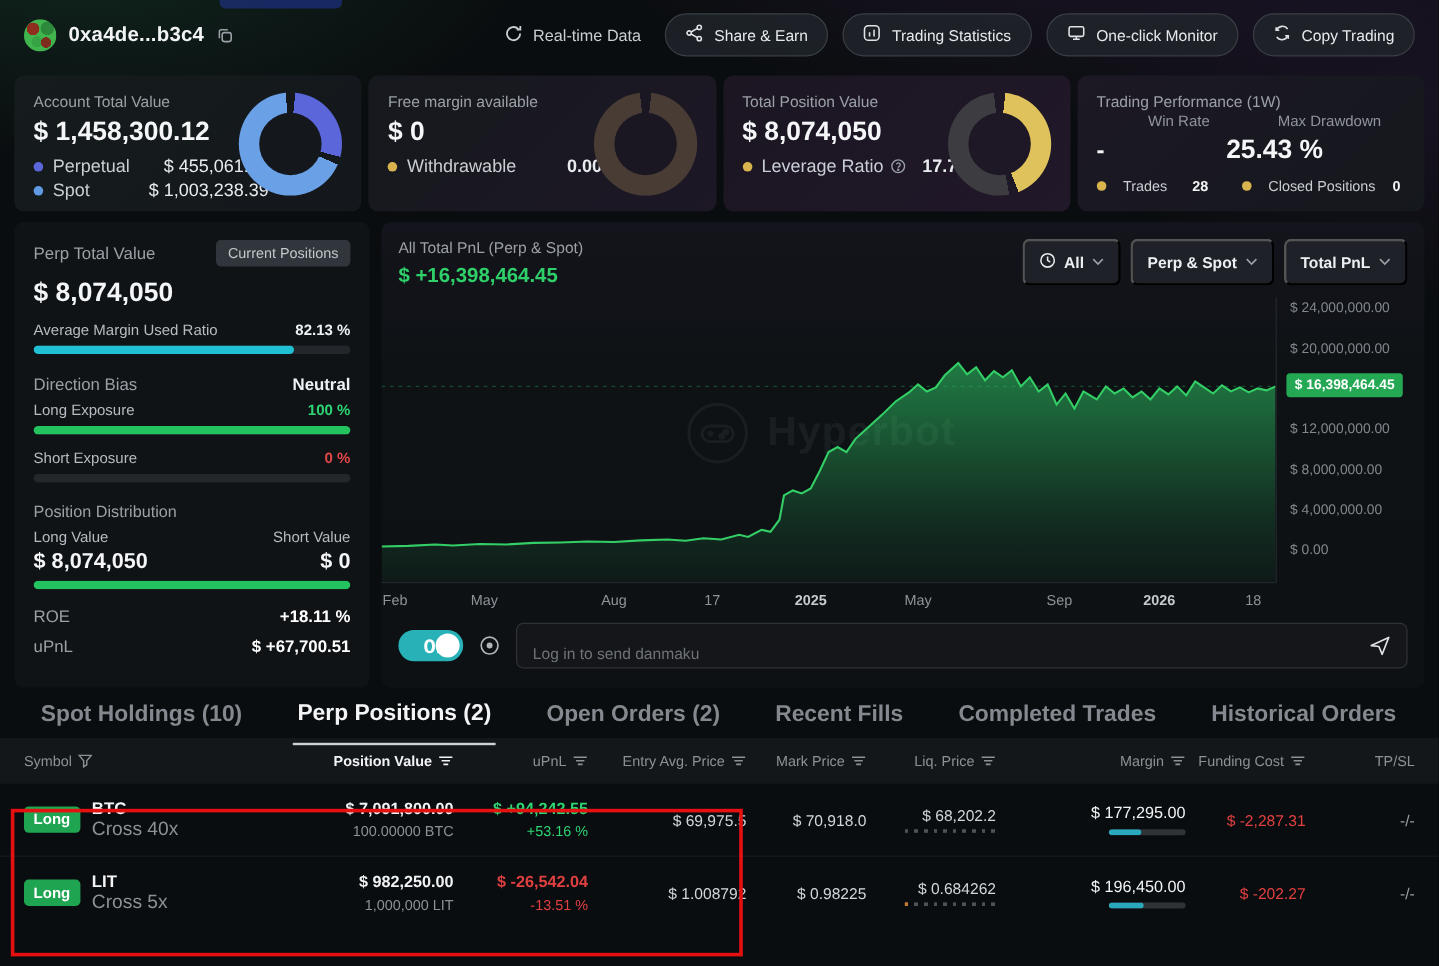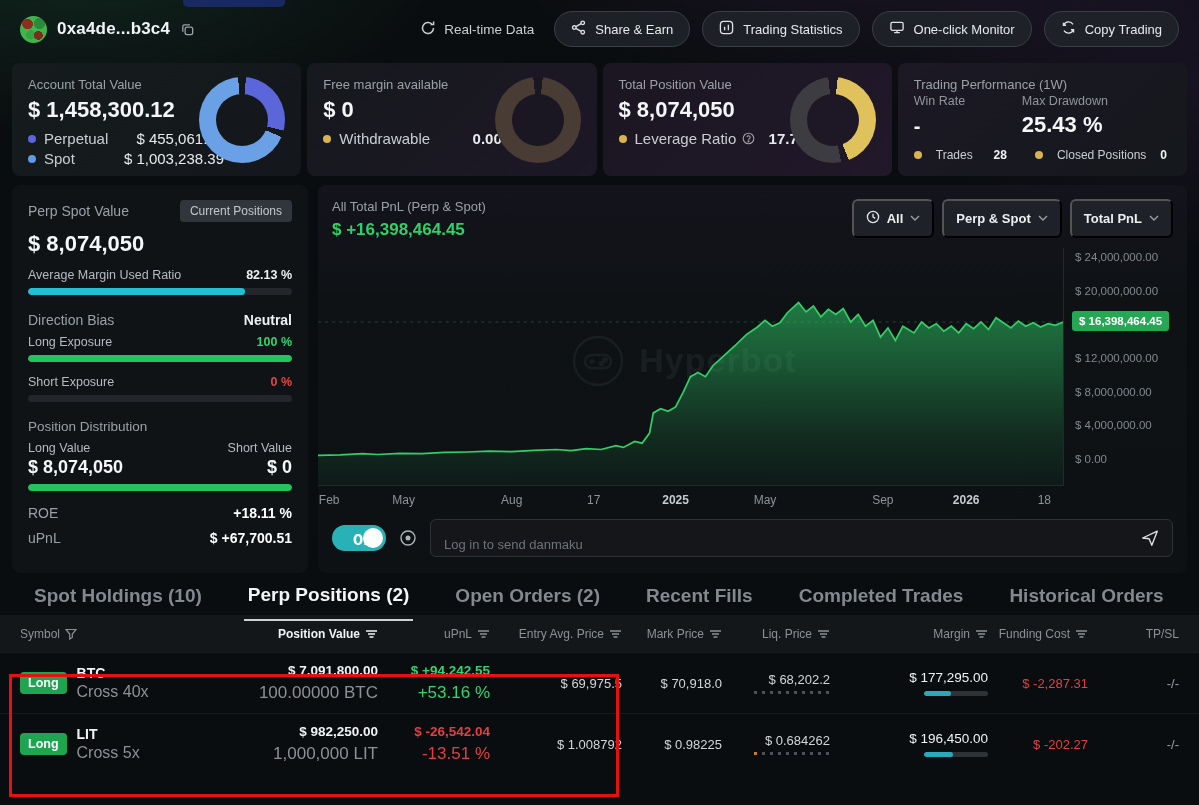--- a/index.html
+++ b/index.html
@@ -45,21 +45,21 @@
   .legend-row .amt { margin-left:auto; color:#e8ebee; }
   .dot { width:8px; height:8px; border-radius:50%; margin-right:8px; flex:none; }
   .dot-indigo { background:#5a66da; } .dot-blue { background:#5f9ae2; } .dot-gold { background:#d9b44e; }
   .donut { position:absolute; right:16px; top:50%; transform:translateY(-50%); width:86px; height:86px; border-radius:50%; }
   .donut::after { content:''; position:absolute; inset:17px; border-radius:50%; background:var(--hole); }
   .donut-1 { --hole:#14181d; background:conic-gradient(#14181d 0 1.5%, #5a66da 1.5% 29%, #14181d 29% 31.5%, #6aa0e6 31.5% 98.5%, #14181d 98.5%); }
   .donut-2 { --hole:#1b1722; background:conic-gradient(#1b1722 0 1.8%, #483c35 1.8% 98.2%, #1b1722 98.2%); }
   .donut-3 { --hole:#1e1826; background:conic-gradient(#1e1826 0 1.8%, #e0c25d 1.8% 44%, #1e1826 44% 47%, #3d3c41 47% 98.2%, #1e1826 98.2%); }
   .perf-cols { display:flex; margin-top:2px; }
   .perf-col-l { width:42%; } .perf-col-r { flex:1; }
-  .perf-label { font-size:12.5px; color:#8f959b; }
+  .perf-label { font-size:12.5px; color:#8f959b;margin-left:43px; }
   .perf-dash { font-size:20px; font-weight:bold; color:#f4f6f8; margin-top:7px; }
   .perf-big { font-size:22px; font-weight:bold; color:#f4f6f8; margin-top:4px; }
   .perf-legend { display:flex; align-items:center; font-size:12px; color:#c9ced3; margin-top:10px; gap:6px; }
   .perf-legend .num { font-weight:bold; color:#f1f3f5; margin-right:22px; }
 
   
   .main-row { margin:9px 12px 0; display:flex; gap:10px; height:388px; }
 
   .perp-panel { width:296px; flex:none; background:#0f1316; border-radius:8px; padding:15px 16px; }
   .pp-head { display:flex; align-items:center; justify-content:space-between; }
@@ -113,21 +113,21 @@
 
   
   .tgrid { display:grid; grid-template-columns:142px 216px 112px 132px 100px 108px 158px 100px 1fr; align-items:center; padding:0 20px; }
   .thead { height:37px; background:#14171a; color:#8b9196; font-size:12px; }
   .th { display:flex; align-items:center; gap:5px; justify-content:flex-end; }
   .th.first { justify-content:flex-start; }
   .th.sorted { color:#f1f3f5; font-weight:bold; }
   .trow { height:61px; border-top:1px solid #17191c; }
   .cell { text-align:right; font-size:13px; color:#d2d6da; }
   .cell .main { font-size:13.5px; font-weight:bold; color:#f0f2f4; }
-  .cell .sub { font-size:17px; color:#8b9196; margin-top:5px; }
+  .cell .sub { font-size:12px; color:#8b9196; margin-top:5px; }
   .cell.pos .main, .cell.pos .sub { color:#2ed573; }
   .cell.neg .main, .cell.neg .sub { color:#e04040; }
   .cell.red { color:#e04040; }
   .cell.dim { color:#9aa0a6; }
   .sym-cell { display:flex; align-items:center; gap:10px; }
   .side-badge { background:#1fa551; color:#fff; font-size:12.5px; font-weight:bold; padding:4px 8px; border-radius:4px; }
   .sym-name { font-size:14px; font-weight:bold; color:#f2f4f6; }
   .sym-mode { font-size:16px; color:#8b9196; margin-top:2px; }
   .dotted-u { height:3px; margin-top:4px; margin-left:auto; width:76px;
     background:repeating-linear-gradient(90deg,#4c5258 0 3px, transparent 3px 8px); }
@@ -270,21 +270,21 @@
         <span>Closed Positions</span>
         <span class="num" style="margin:0 4px 0 8px">0</span>
       </div>
     </div>
   </div>
 
   <div class="main-row">
 
     <aside class="perp-panel">
       <div class="pp-head">
-        <span class="pp-title">Perp Spot Value</span>
+        <span class="pp-title">Perp Total Value</span>
         <span class="pp-badge">Current Positions</span>
       </div>
       <div class="pp-value">$ 8,074,050</div>
 
       <div class="kv">
         <span>Average Margin Used Ratio</span>
         <span class="w" style="font-weight:bold">82.13 %</span>
       </div>
       <div class="bar">
           <div class="fill fill-cyan" style="width: 82.13%;"></div>

